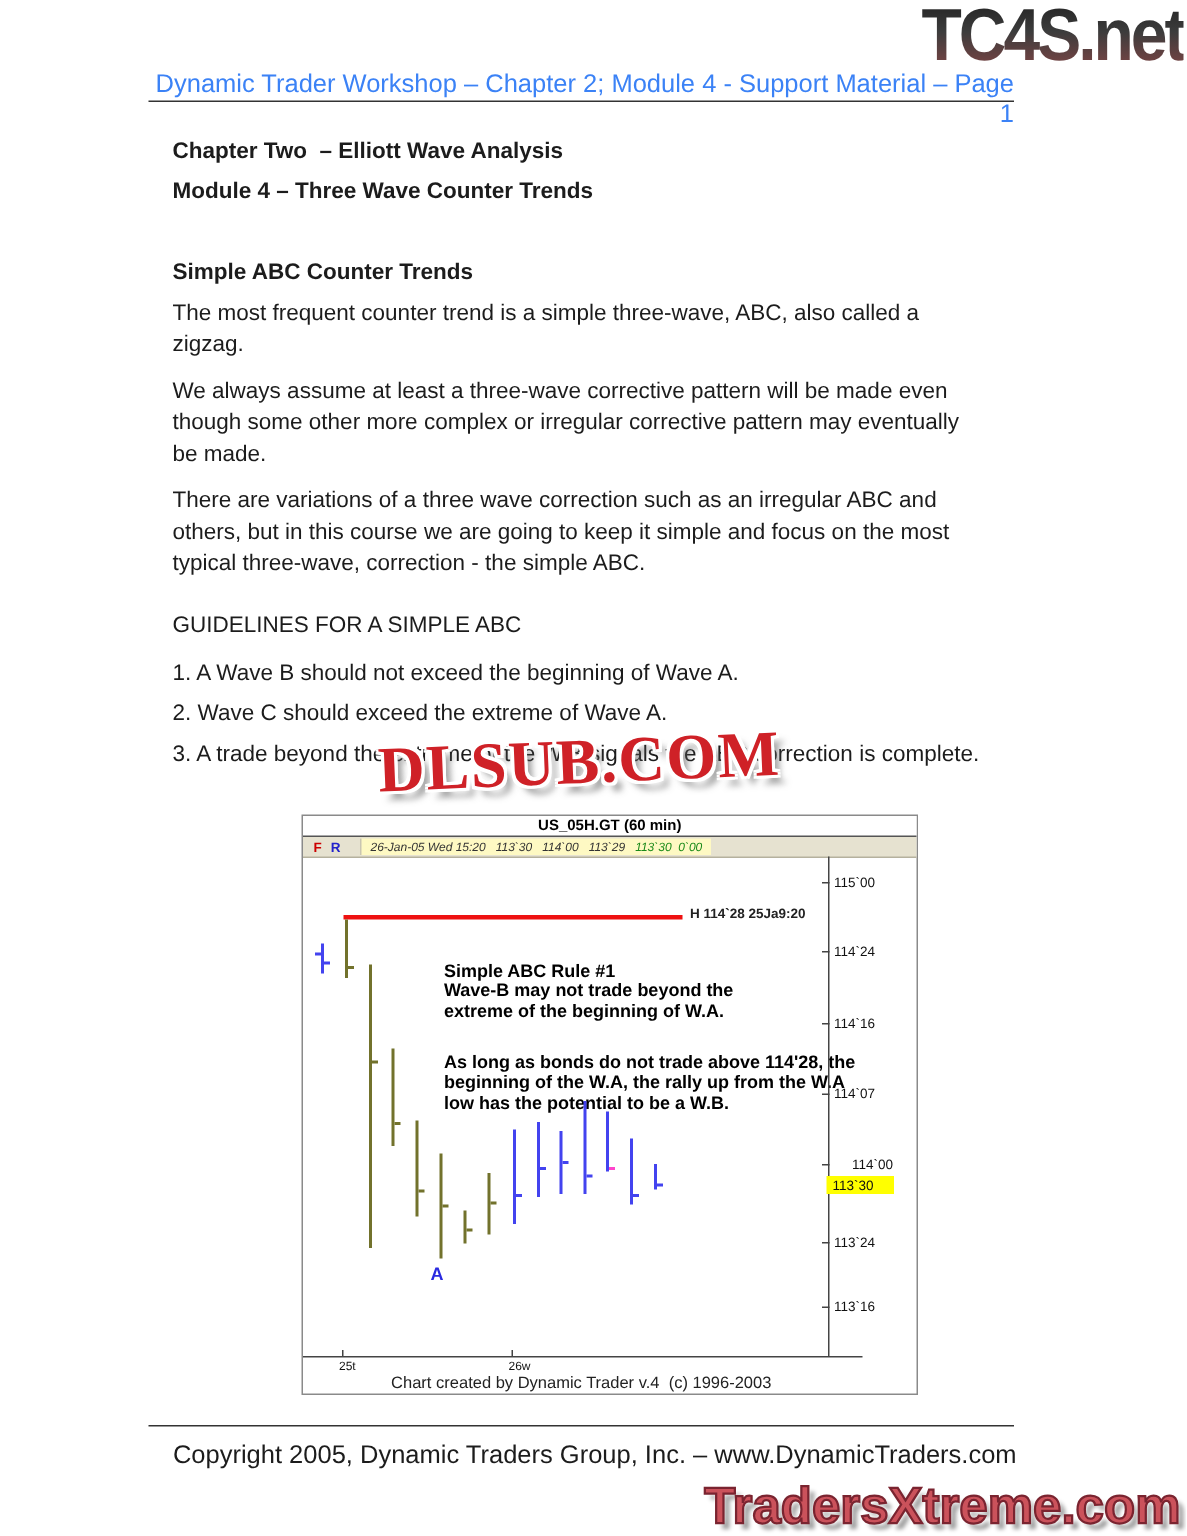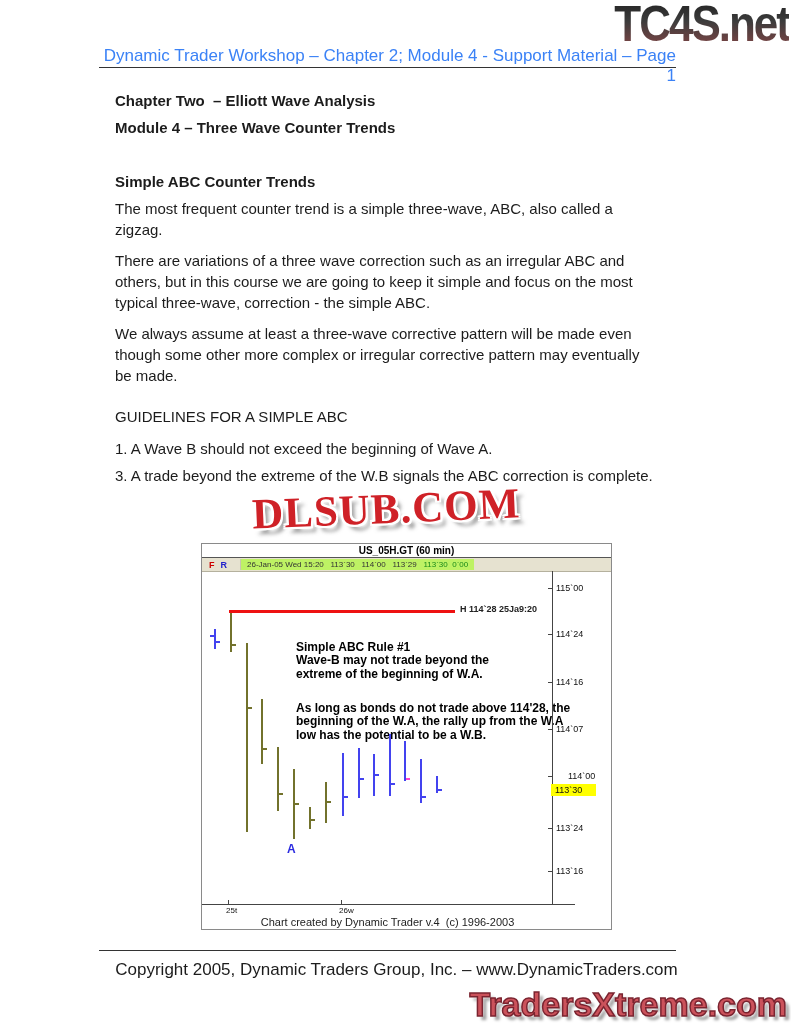--- a/index.html
+++ b/index.html
@@ -38,22 +38,22 @@
 
   
   .chart{position:absolute;left:201px;top:543px;width:411px;height:387px;background:#fff;
          border:1px solid #8a8a8a;box-sizing:border-box;font-family:"Liberation Sans",sans-serif;}
   .chart-title{position:absolute;left:0;top:0;width:100%;height:13px;line-height:13px;text-align:center;
                font-size:10px;font-weight:bold;color:#000;border-bottom:1px solid #555;background:#fff;}
   .chart-toolbar{position:absolute;left:0;top:14px;width:100%;height:13px;background:#e6e2d0;
                  border-bottom:1px solid #b5b19e;display:flex;align-items:center;}
   .btn-f{font-size:9px;font-weight:bold;color:#cc0000;margin-left:7px;}
   .btn-r{font-size:9px;font-weight:bold;color:#2222cc;margin-left:6px;}
-  .quote{margin-left:13px;background:#bef264;height:11px;line-height:11px;padding:0 6px;
-         font-size:8px;white-space:pre;border-left:1px solid #c9c5b2;}
+  .quote{margin-left:13px;background:#fef9c3;height:11px;line-height:11px;padding:0 6px;
+         font-size:8px;white-space:pre;border-left:1px solid #c9c5b2;font-style:italic;}
   .q-dark{color:#333;}
   .q-green{color:#1a8a1a;}
 
   .redline{position:absolute;left:27px;top:66px;width:226px;height:3px;background:#ee1111;}
   .high-label{position:absolute;left:258px;top:60px;font-size:9px;font-weight:bold;color:#222;white-space:pre;}
   .ann{position:absolute;left:94px;top:83px;font-size:12px;font-weight:bold;line-height:13.5px;
        color:#000;white-space:pre-line;}
   .ann2{margin-top:7px;}
   .wave-a{position:absolute;left:85px;top:298px;font-size:12px;font-weight:bold;color:#2a2ae0;}
 
@@ -85,28 +85,29 @@
 
   <div class="header-text">Dynamic Trader Workshop – Chapter 2; Module 4 - Support Material – Page 1</div>
   <div class="rule hdr"></div>
 
   <div class="content">
     <h1>Chapter Two  – Elliott Wave Analysis</h1>
     <h2>Module 4 – Three Wave Counter Trends</h2>
     <h3>Simple ABC Counter Trends</h3>
     <p>The most frequent counter trend is a simple three-wave, ABC, also called a
 zigzag.</p>
+    <p>We always assume at least a three-wave corrective pattern will be made even
+though some other more complex or irregular corrective pattern may eventually
+be made.</p>
     <p>There are variations of a three wave correction such as an irregular ABC and
 others, but in this course we are going to keep it simple and focus on the most
 typical three-wave, correction - the simple ABC.</p>
-    <p>We always assume at least a three-wave corrective pattern will be made even
-though some other more complex or irregular corrective pattern may eventually
-be made.</p>
     <p class="guidelines-title">GUIDELINES FOR A SIMPLE ABC</p>
     <p class="guideline">1. A Wave B should not exceed the beginning of Wave A.</p>
+    <p class="guideline">2. Wave C should exceed the extreme of Wave A.</p>
     <p class="guideline">3. A trade beyond the extreme of the W.B signals the ABC correction is complete.</p>
   </div>
 
   <div class="dlsub">DLSUB.COM</div>
 
   <div class="chart" id="chart">
     <div class="chart-title">US_05H.GT (60 min)</div>
     <div class="chart-toolbar">
       <span class="btn-f">F</span>
       <span class="btn-r">R</span>

